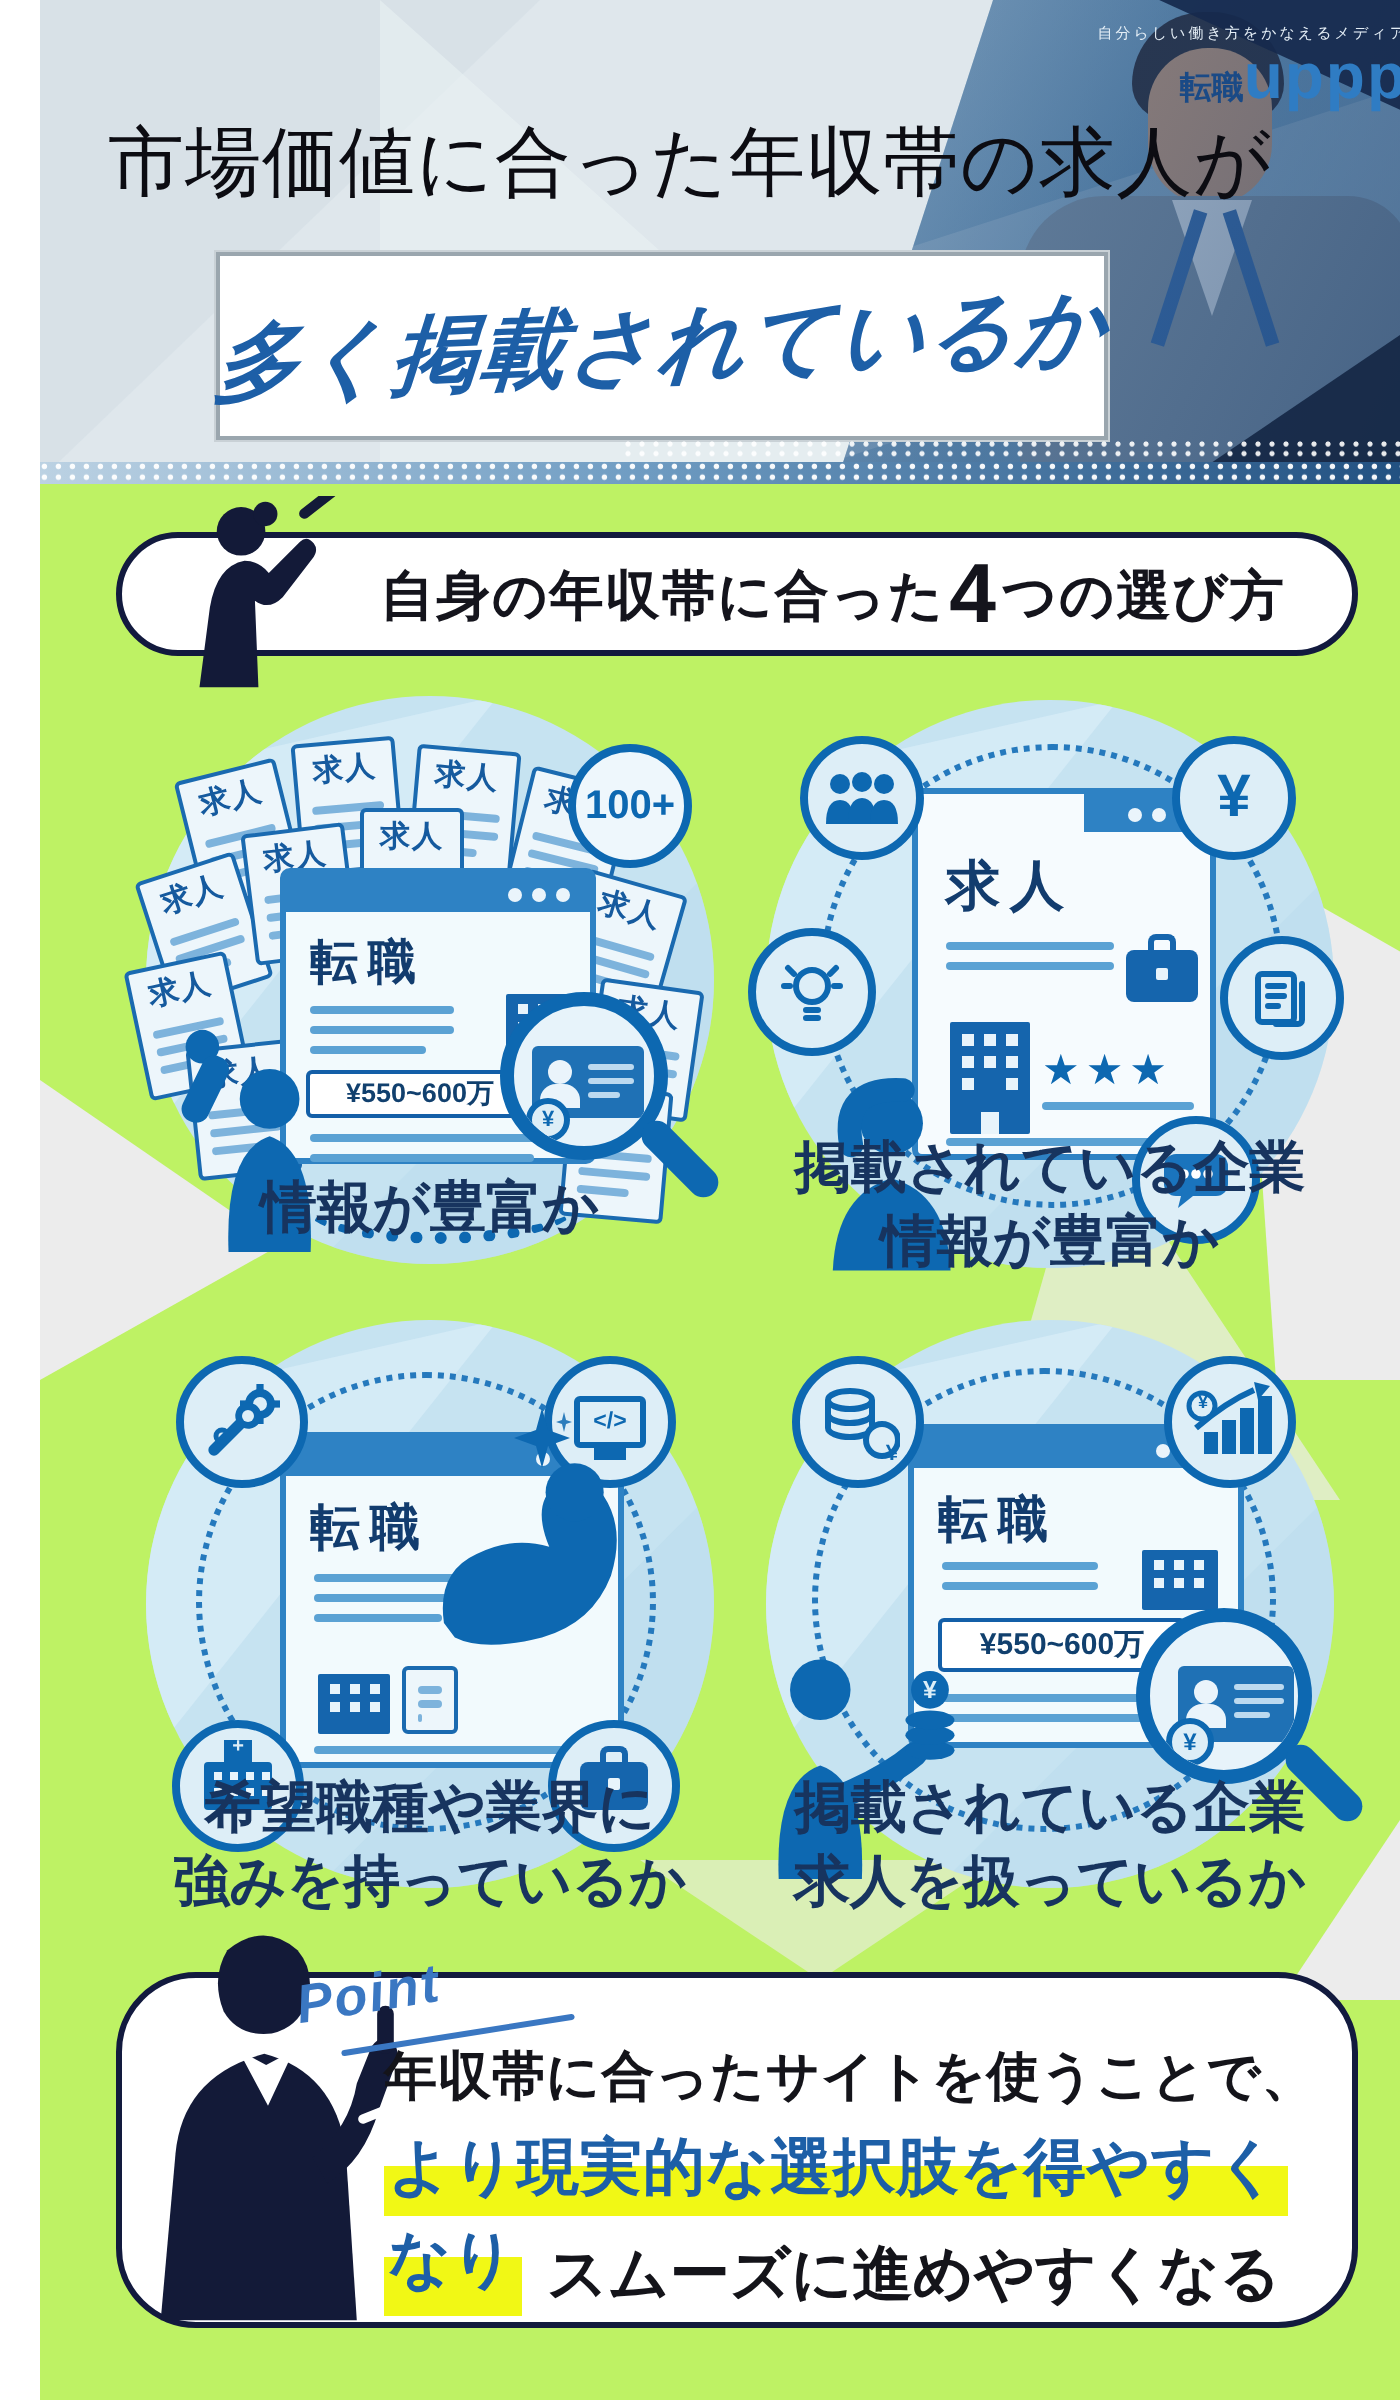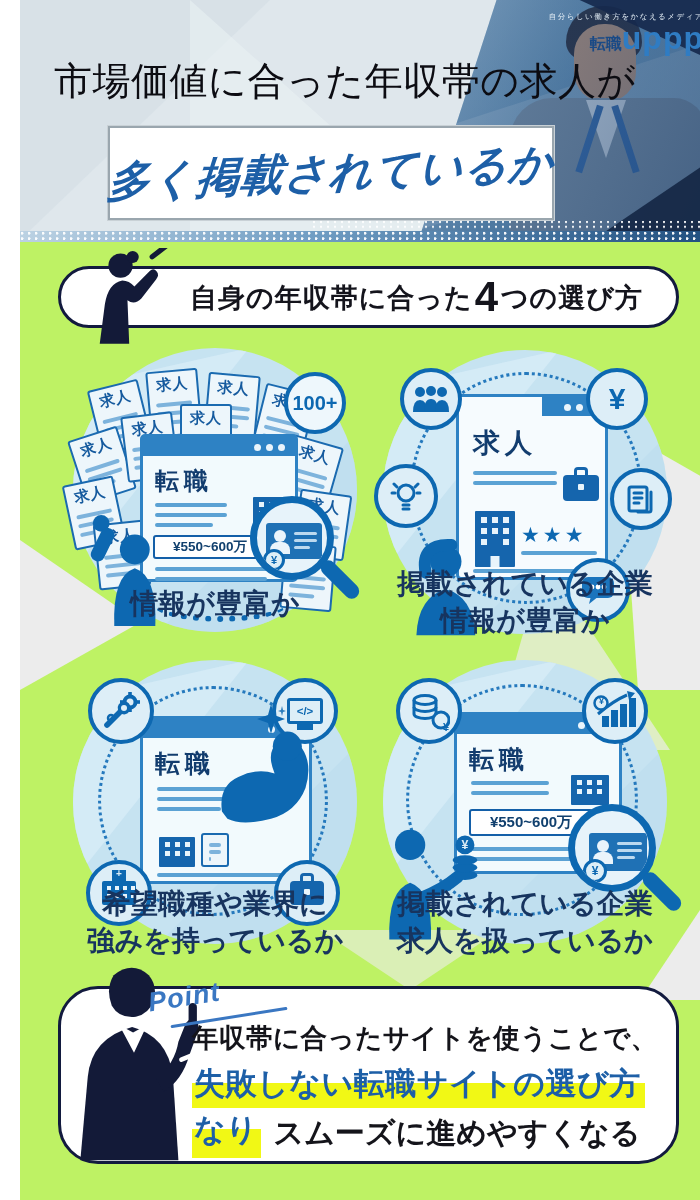--- a/index.html
+++ b/index.html
@@ -117,21 +117,21 @@
 
   
   .pbox{position:absolute;left:38px;top:986px;width:621px;height:178px;background:#fff;border:3px solid #121a3e;border-radius:40px;z-index:2;box-sizing:border-box;}
   .pman{position:absolute;left:40px;top:962px;z-index:3;}
   .plabel{position:absolute;left:128px;top:982px;z-index:4;font-size:27px;font-weight:700;font-style:italic;color:#3a77c2;transform:rotate(-9deg);letter-spacing:1px;}
   .pline{position:absolute;left:150px;top:1016px;width:118px;height:3px;background:#3a77c2;transform:rotate(-9deg);border-radius:2px;z-index:4;}
   .ptext{position:absolute;left:172px;top:1020px;z-index:4;}
   .pl1{font-size:26.5px;font-weight:800;color:#14141a;letter-spacing:.5px;white-space:nowrap;}
   .pl2{margin-top:7px;font-size:31px;font-weight:900;color:#1d5fa7;letter-spacing:.5px;white-space:nowrap;}
   .hl{background:linear-gradient(transparent 40%,#f1f815 40%);padding:0 4px 7px 2px;}
-  .pl3{margin-top:4px;display:flex;align-items:center;gap:12px;white-space:nowrap;}
+  .pl3{margin-top:4px;display:flex;align-items:flex-end;gap:12px;white-space:nowrap;}
   .pl3 .b{font-size:31px;font-weight:900;color:#1d5fa7;}
   .pl3 .t{font-size:30px;font-weight:800;color:#14141a;}
 </style>
 </head>
 <body>
 
 <div class="page">
 
   <div class="bt" style="left:600px;top:430px;width:100px;height:260px;clip-path:polygon(0 0,100% 22%,100% 100%,18% 100%);"></div>
   <div class="bt" style="left:0;top:540px;width:120px;height:150px;clip-path:polygon(0 0,100% 55%,0 100%);"></div>
@@ -521,20 +521,20 @@
       <path d="M104 122 Q124 106 128 82 L136 62 Q142 54 148 60 Q152 66 148 74 L140 96 Q132 124 112 136 Z"></path>
       <rect x="139" y="40" width="9" height="26" rx="4.5"></rect>
     </g>
     <polygon points="64,64 80,94 94,64 79,72" fill="#ffffff"></polygon>
     <rect x="128" y="96" width="20" height="5" rx="2.5" fill="#ffffff" transform="rotate(-22 138 98)"></rect>
   </svg>
   <div class="plabel">Point</div>
   <div class="pline"></div>
   <div class="ptext">
     <div class="pl1">年収帯に合ったサイトを使うことで、</div>
-    <div class="pl2"><span class="hl">失敗しない転職サイトの選び方</span></div>
+    <div class="pl2"><span class="hl">より現実的な選択肢を得やすく</span></div>
     <div class="pl3">
         <span class="b hl">なり</span>
         <span class="t">スムーズに進めやすくなる</span>
       </div>
   </div>
 
 </div>
 
 </body></html>

